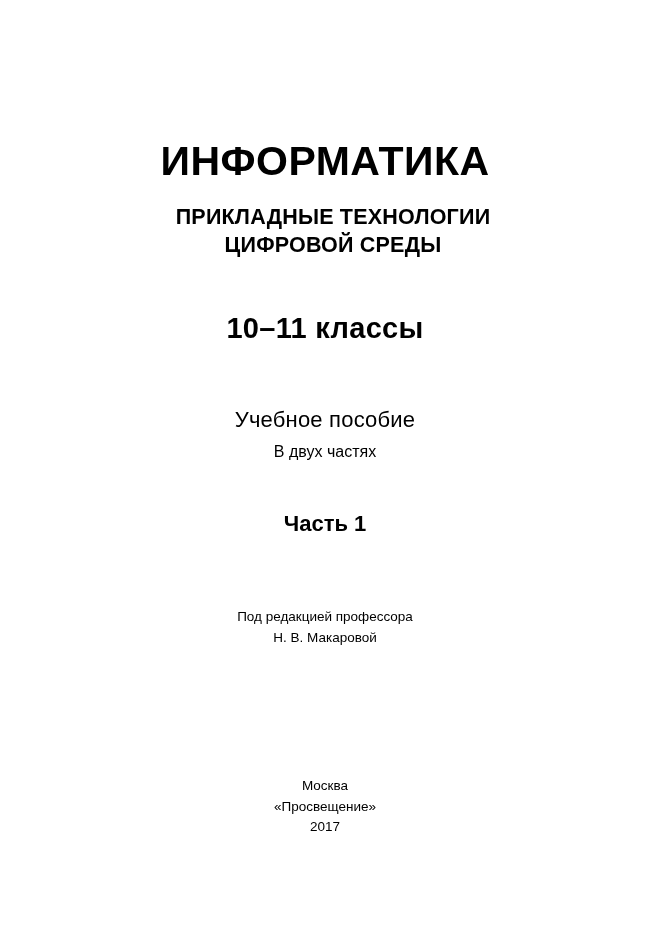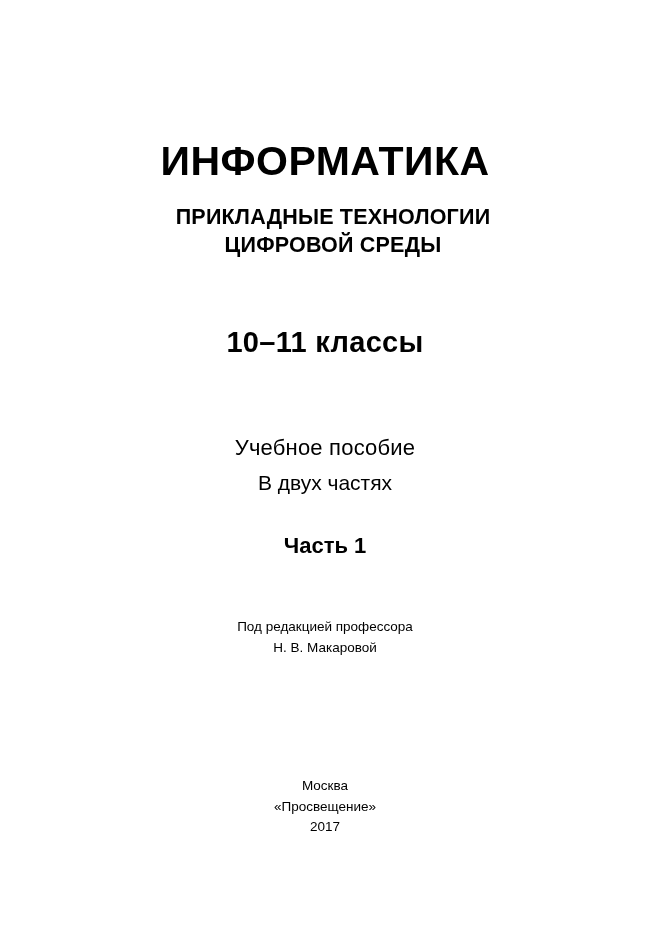--- a/index.html
+++ b/index.html
@@ -42,41 +42,41 @@
     letter-spacing: 0.2px;
     margin: 0;
     padding-left: 16px;
   }
   .subtitle-line {
     display: block;
   }
   .grades {
     font-size: 29px;
     font-weight: bold;
-    margin: 14px;
+    margin: 0;
     padding-top: 52px;
     letter-spacing: 0.3px;
   }
   .edition {
     font-size: 22px;
     font-weight: normal;
     margin: 0;
     padding-top: 62px;
     letter-spacing: 0.2px;
   }
   .parts-note {
-    font-size: 21px;
+    font-size: 16px;
     font-weight: normal;
     margin: 0;
     padding-top: 10px;
   }
   .part-number {
     font-size: 22px;
     font-weight: bold;
-    margin: 0;
+    margin: 12px;
     padding-top: 38px;
   }
   .editor-block {
     padding-top: 58px;
     font-size: 13.5px;
     line-height: 1.55;
   }
   .editor-line {
     display: block;
   }

